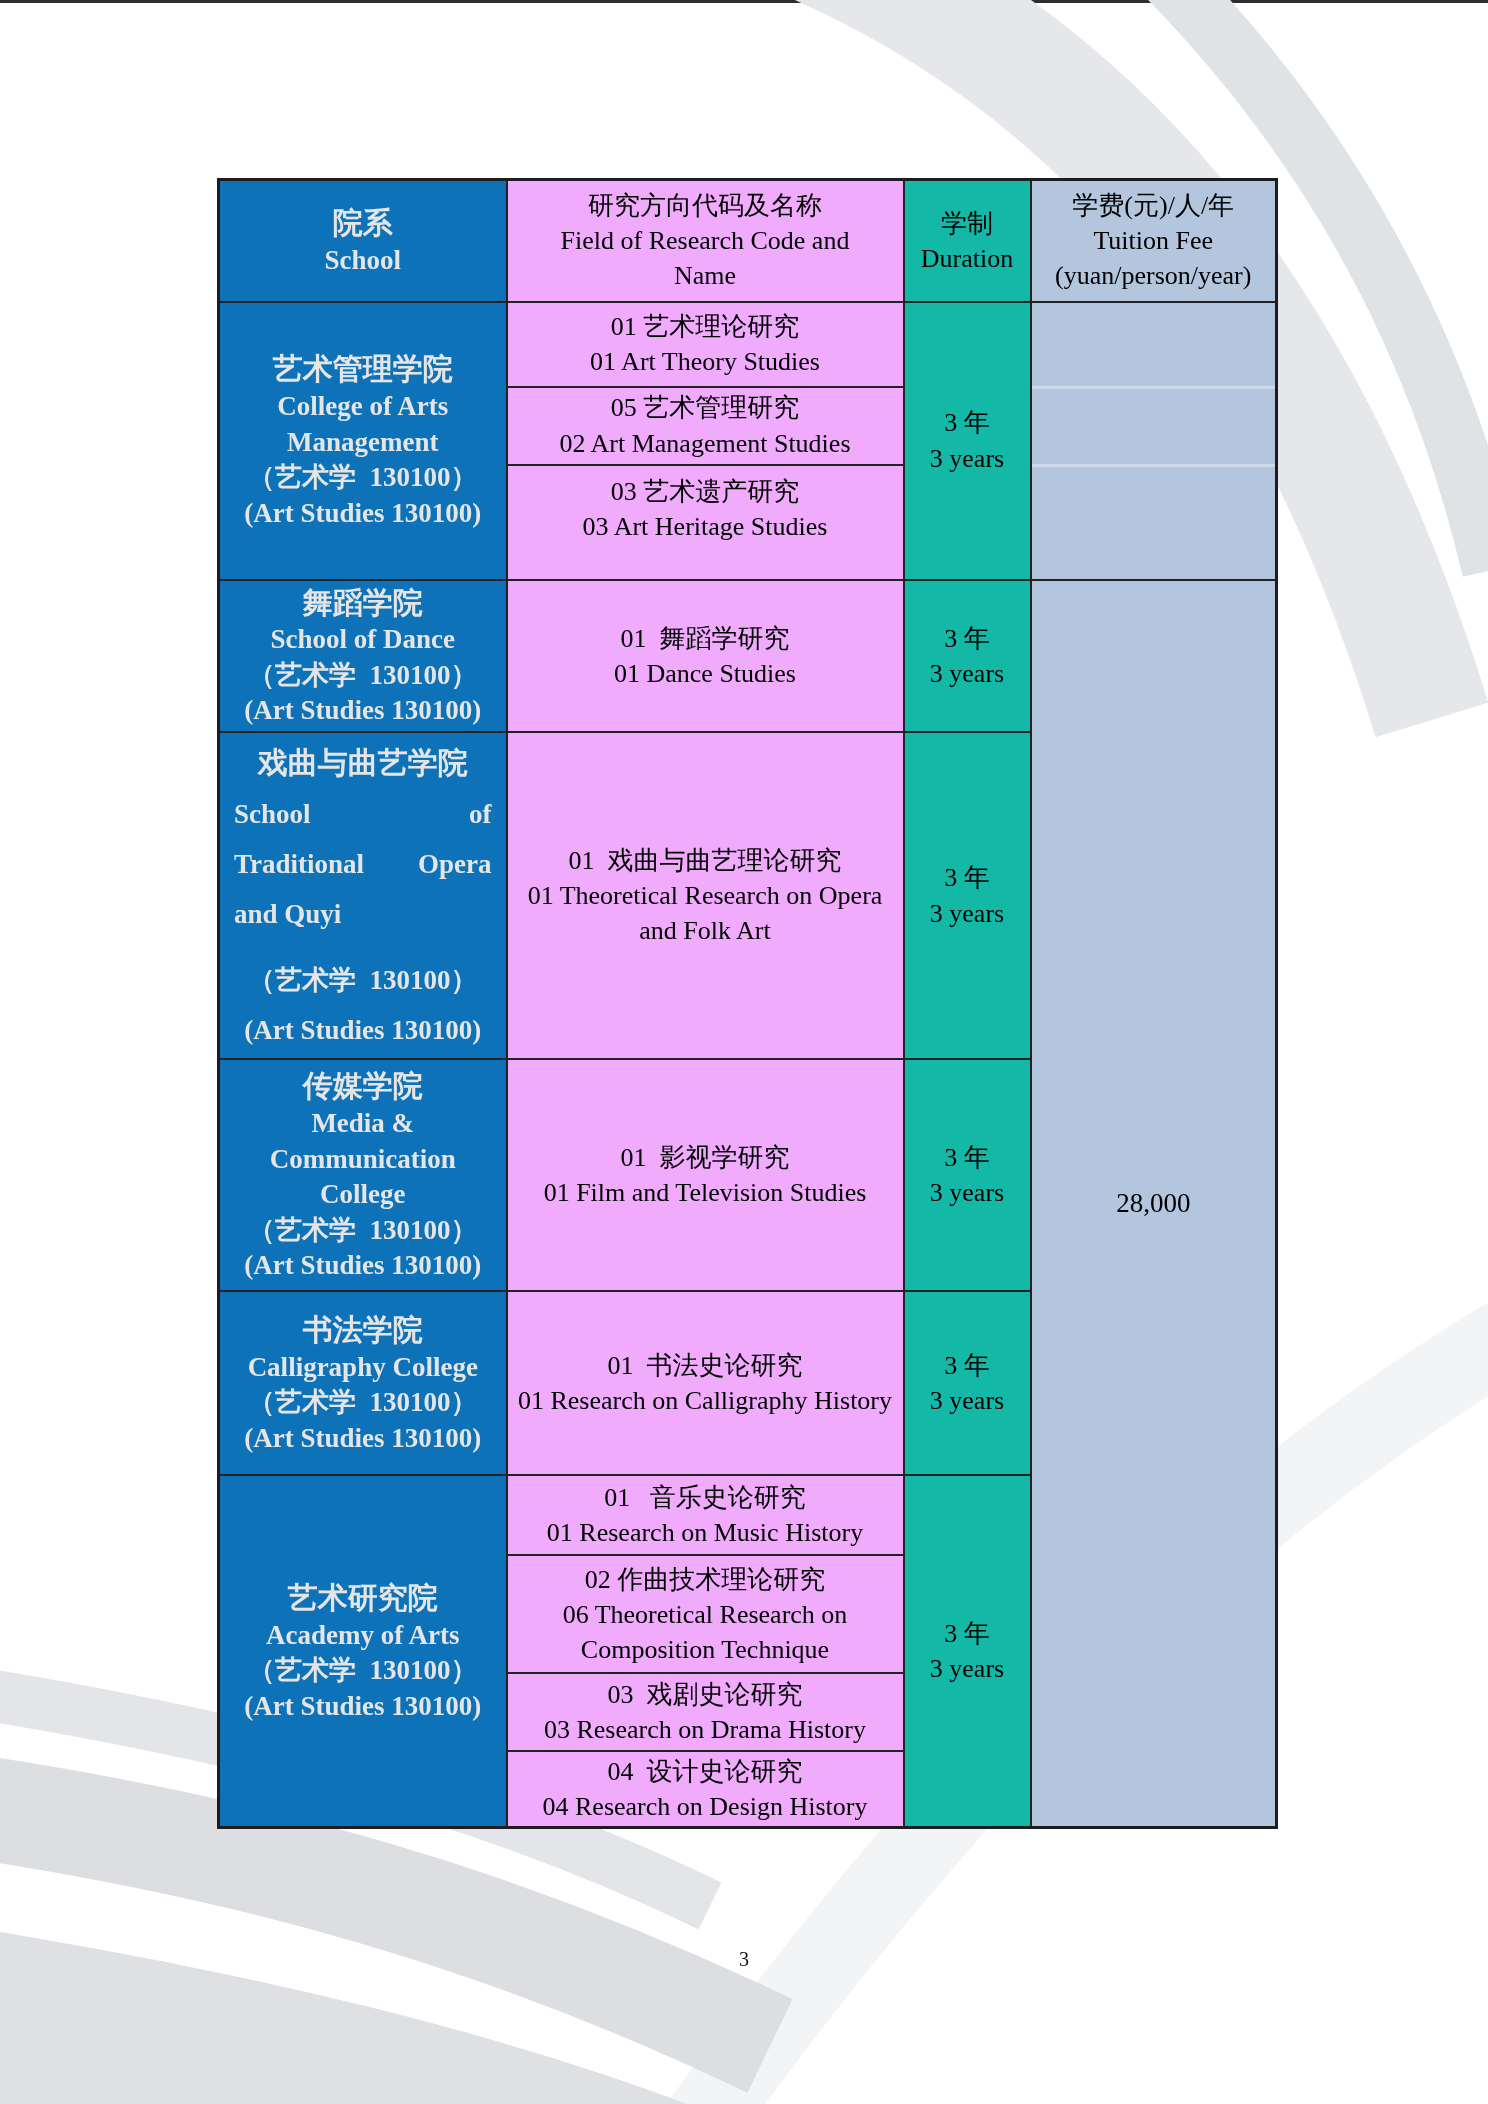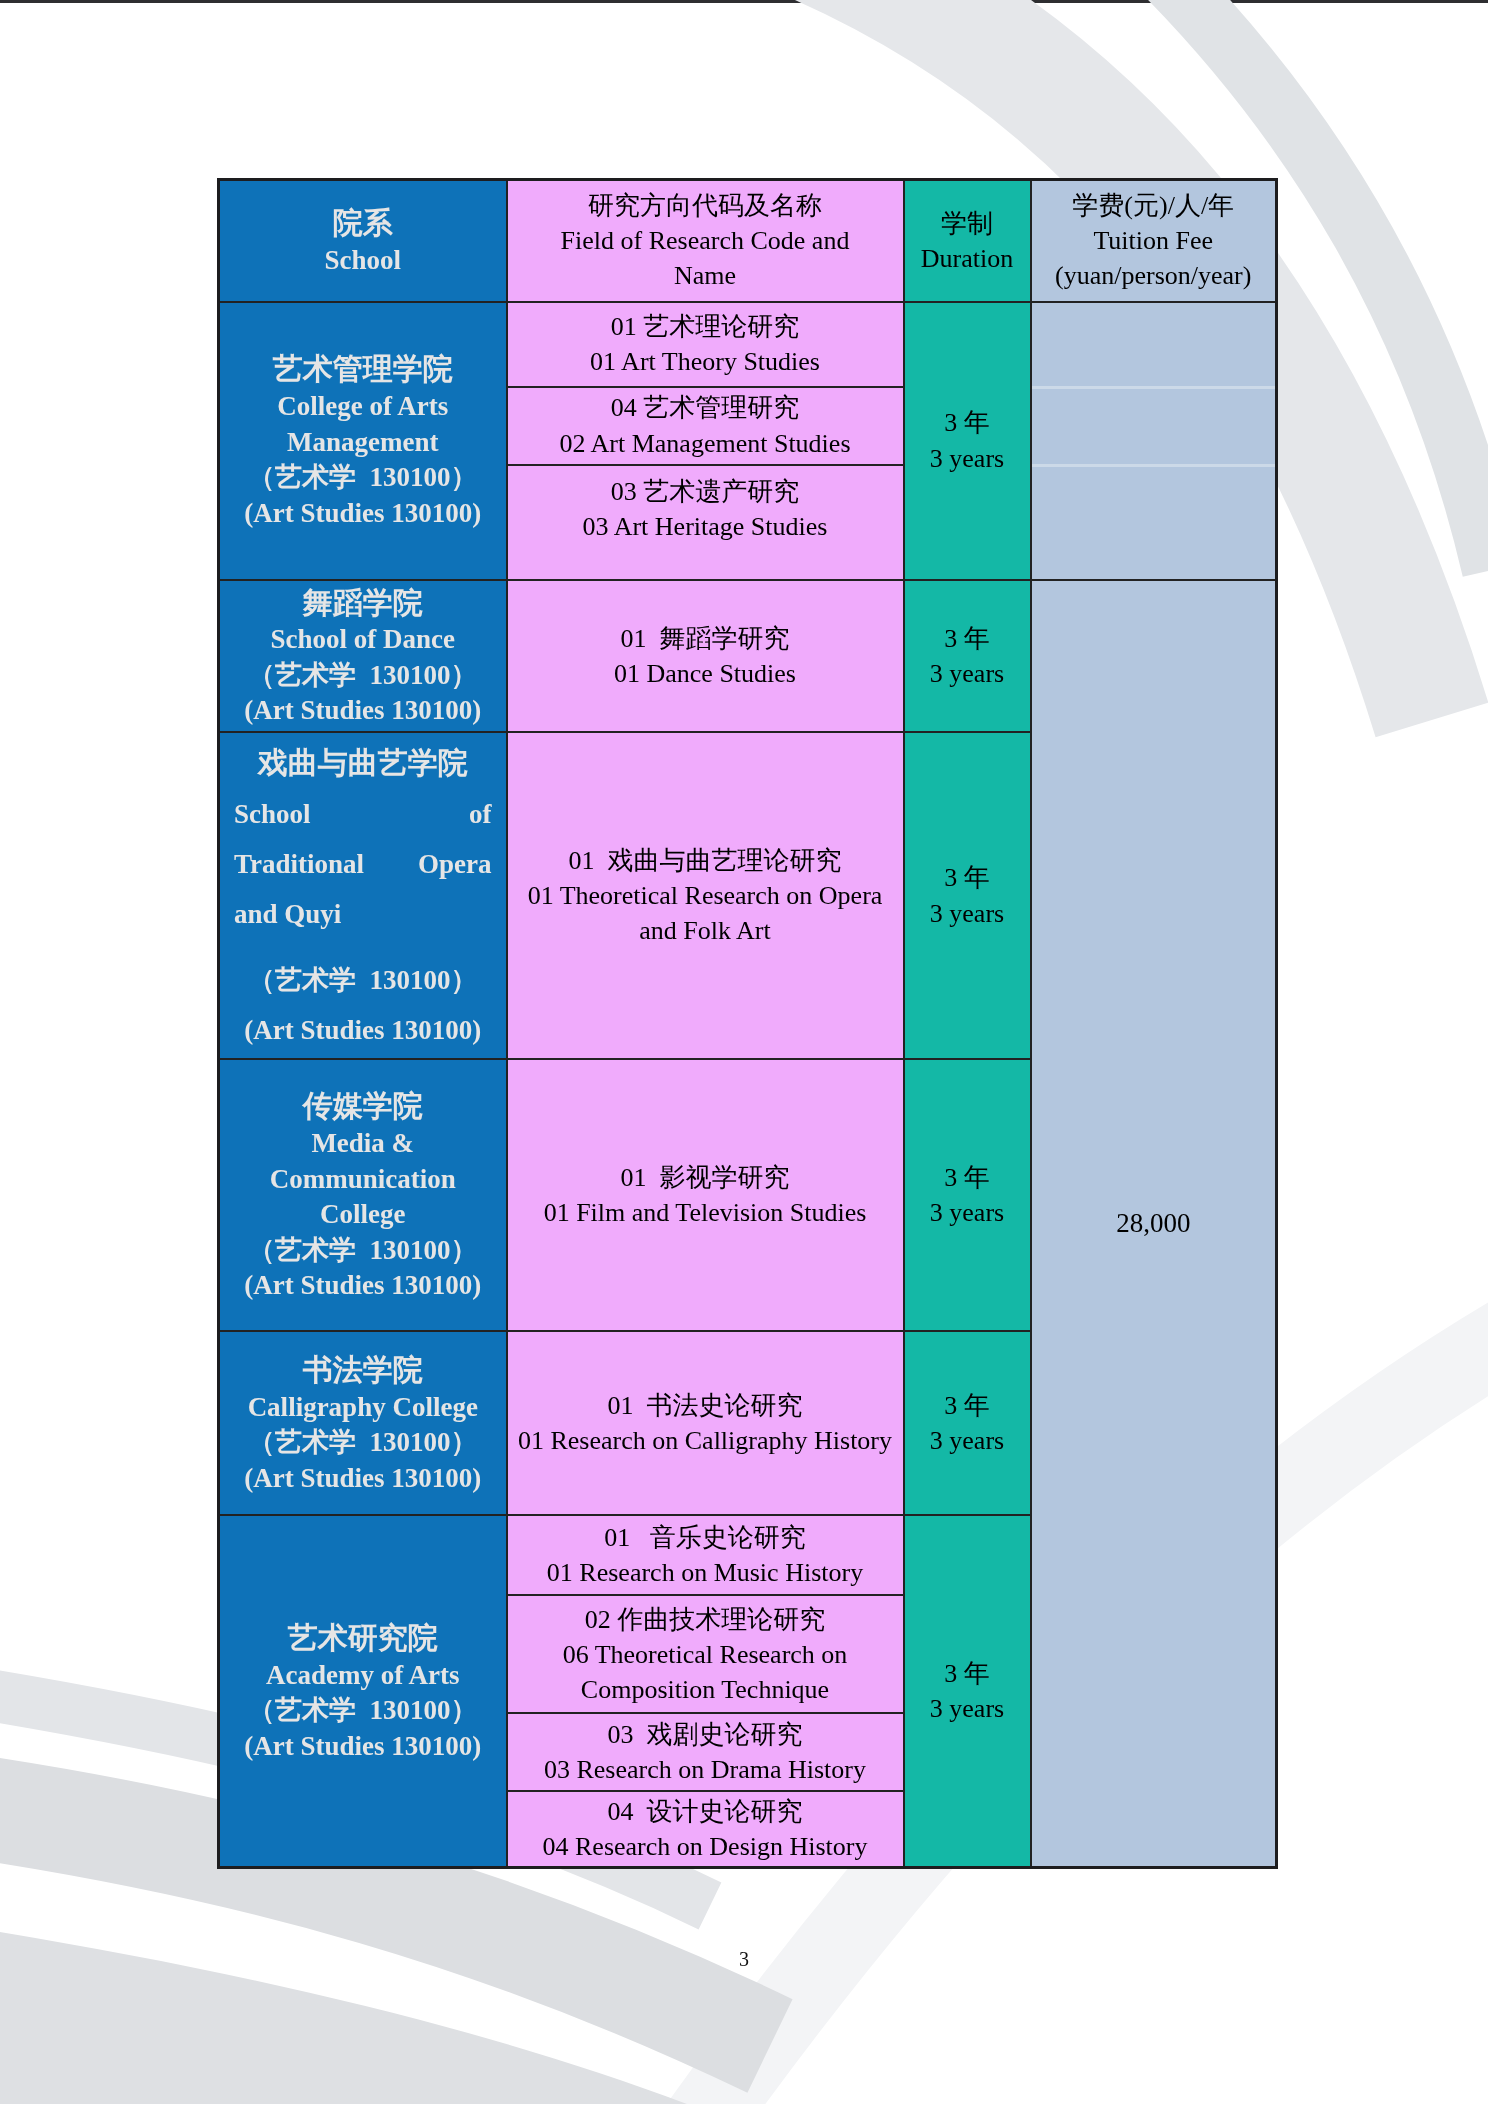--- a/index.html
+++ b/index.html
@@ -97,21 +97,21 @@
         <div>01 Art Theory Studies</div>
       </td>
       <td class="dur" rowspan="3">
         <div>3 年</div>
         <div>3 years</div>
       </td>
       <td class="tuition tuition-empty" rowspan="3"></td>
     </tr>
     <tr style="height:78px">
       <td>
-        <div>04 艺术管理研究</div>
+        <div>05 艺术管理研究</div>
         <div>02 Art Management Studies</div>
       </td>
     </tr>
     <tr style="height:115px">
       <td class="vtop">
         <div>03 艺术遗产研究</div>
         <div>03 Art Heritage Studies</div>
       </td>
     </tr>
 
@@ -147,21 +147,21 @@
       <td>
         <div>01  戏曲与曲艺理论研究</div>
         <div>01 Theoretical Research on Opera and Folk Art</div>
       </td>
       <td class="dur">
         <div>3 年</div>
         <div>3 years</div>
       </td>
     </tr>
 
-    <tr style="height:272px">
+    <tr style="height:232px">
       <td class="school">
         <div class="cn">传媒学院</div>
         <div>Media &amp; Communication College</div>
         <div>（艺术学  130100）</div>
         <div>(Art Studies 130100)</div>
       </td>
       <td>
         <div>01  影视学研究</div>
         <div>01 Film and Television Studies</div>
       </td>

